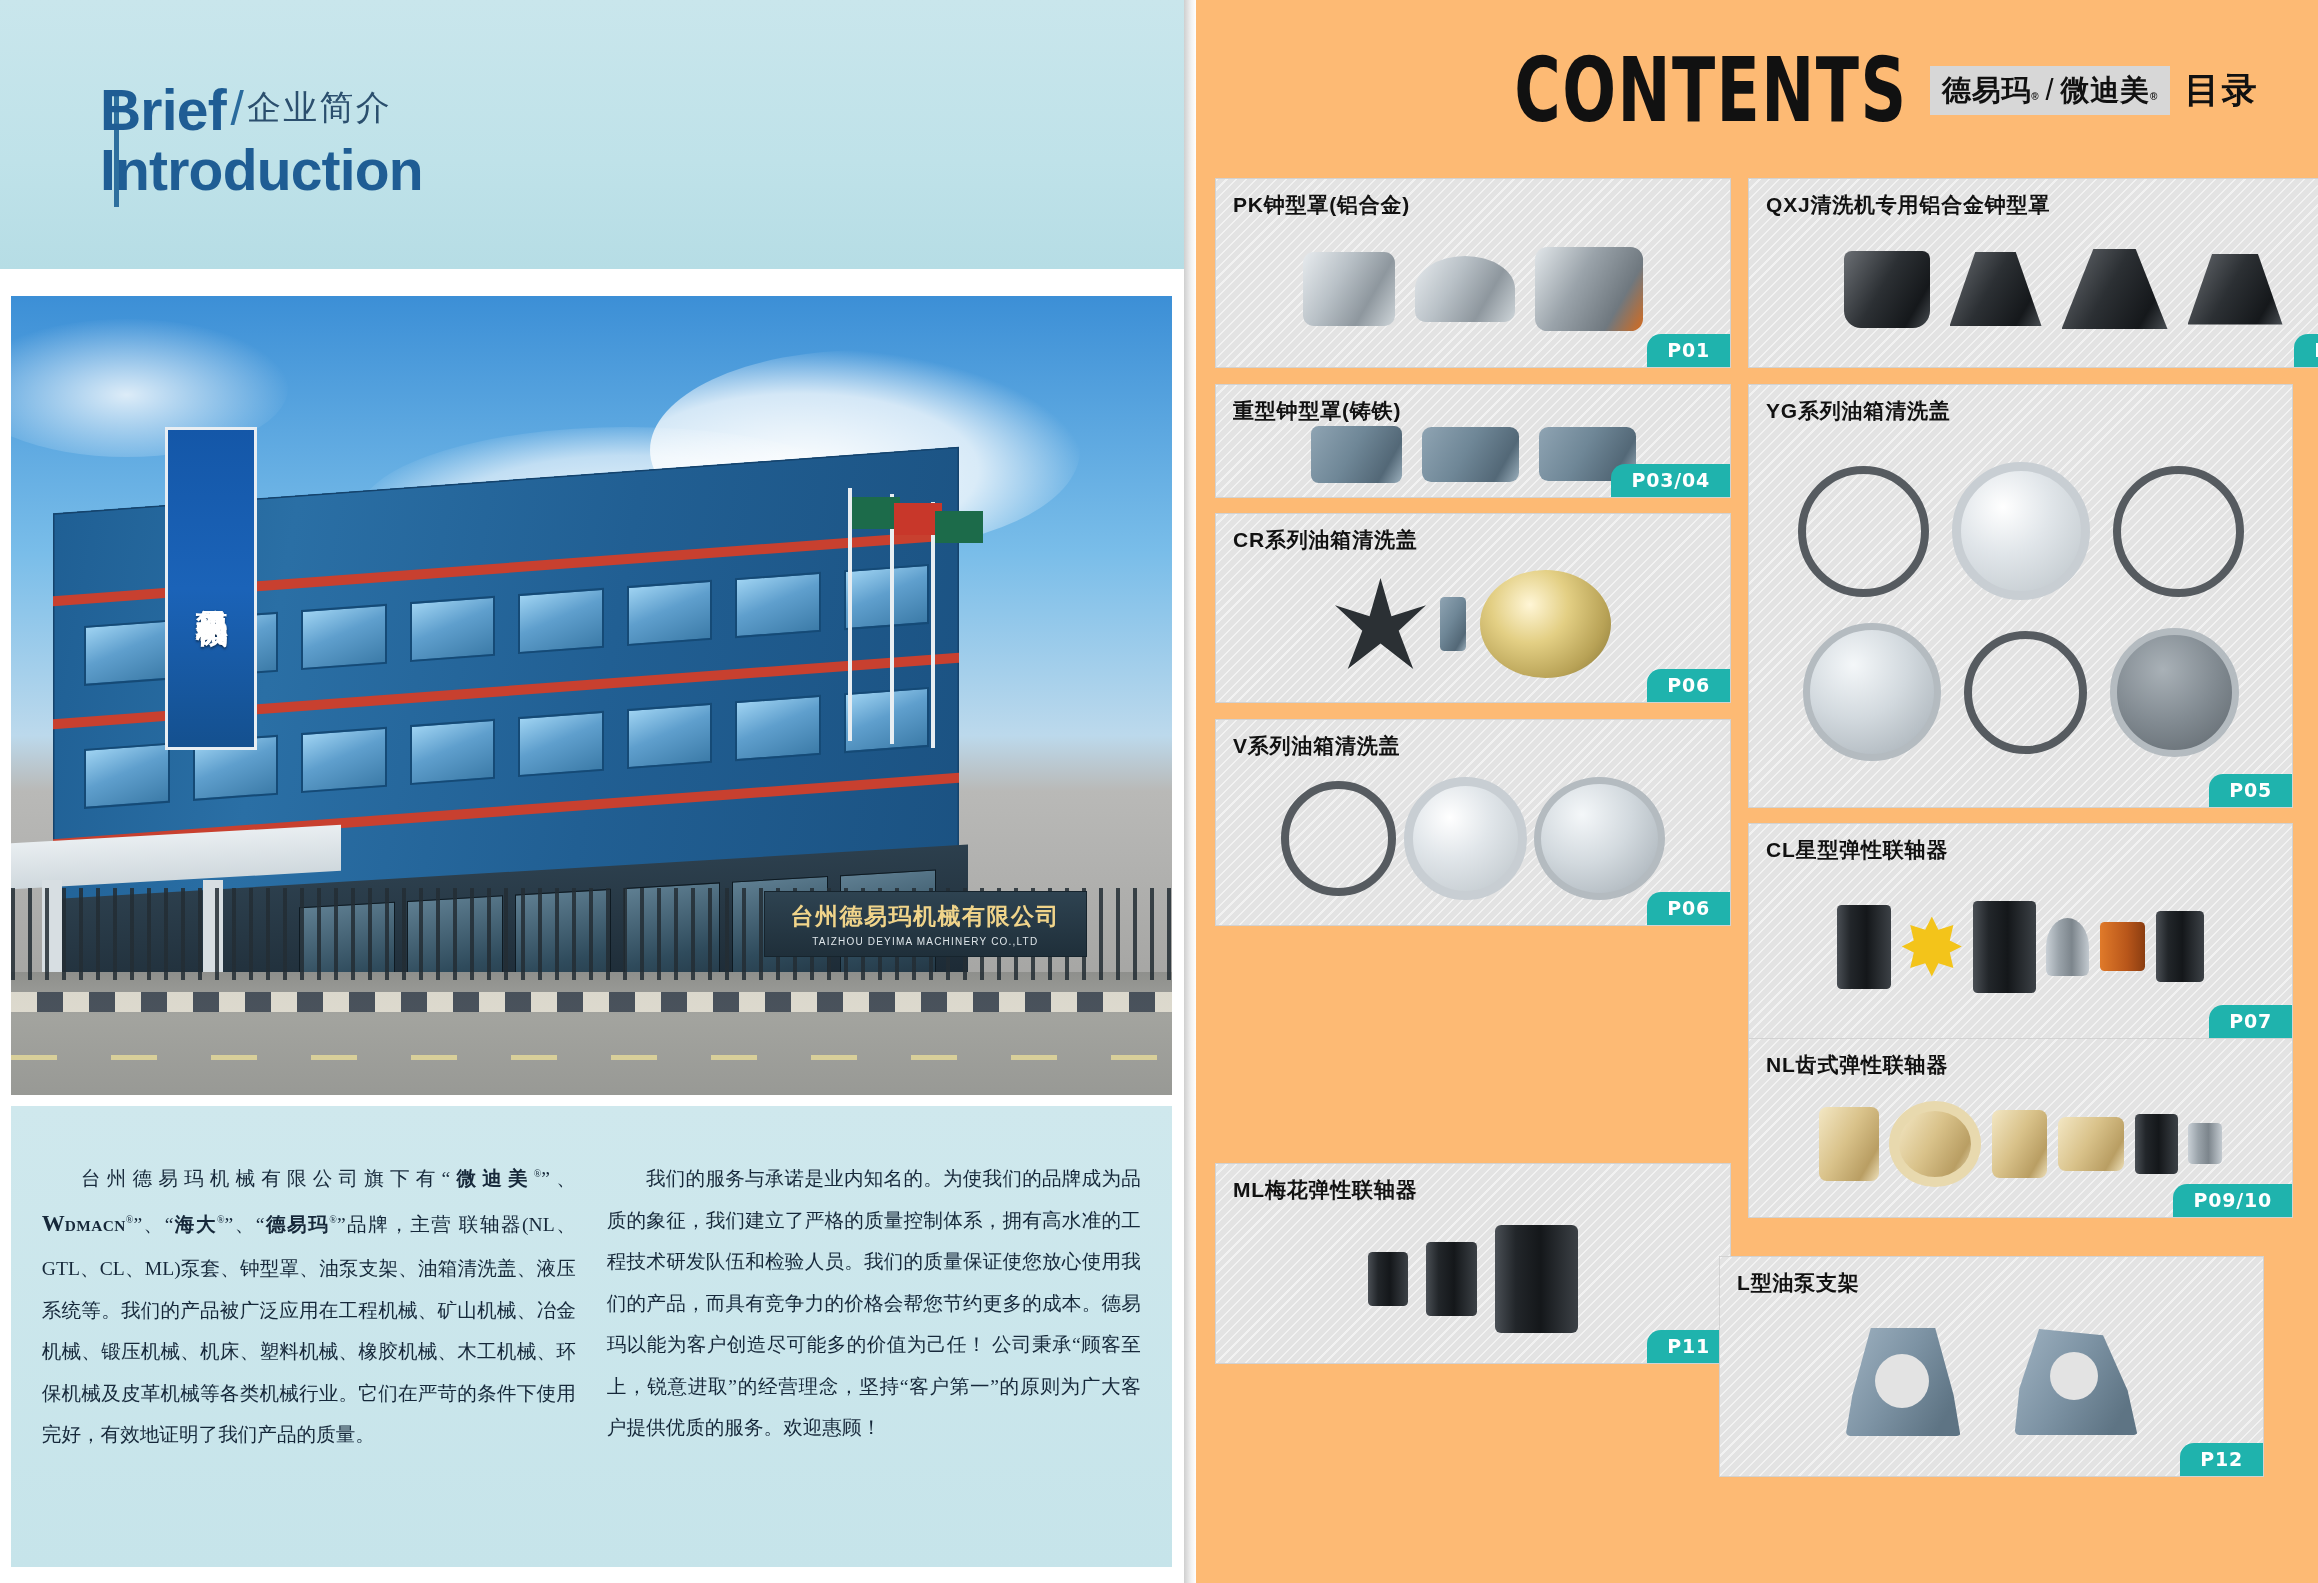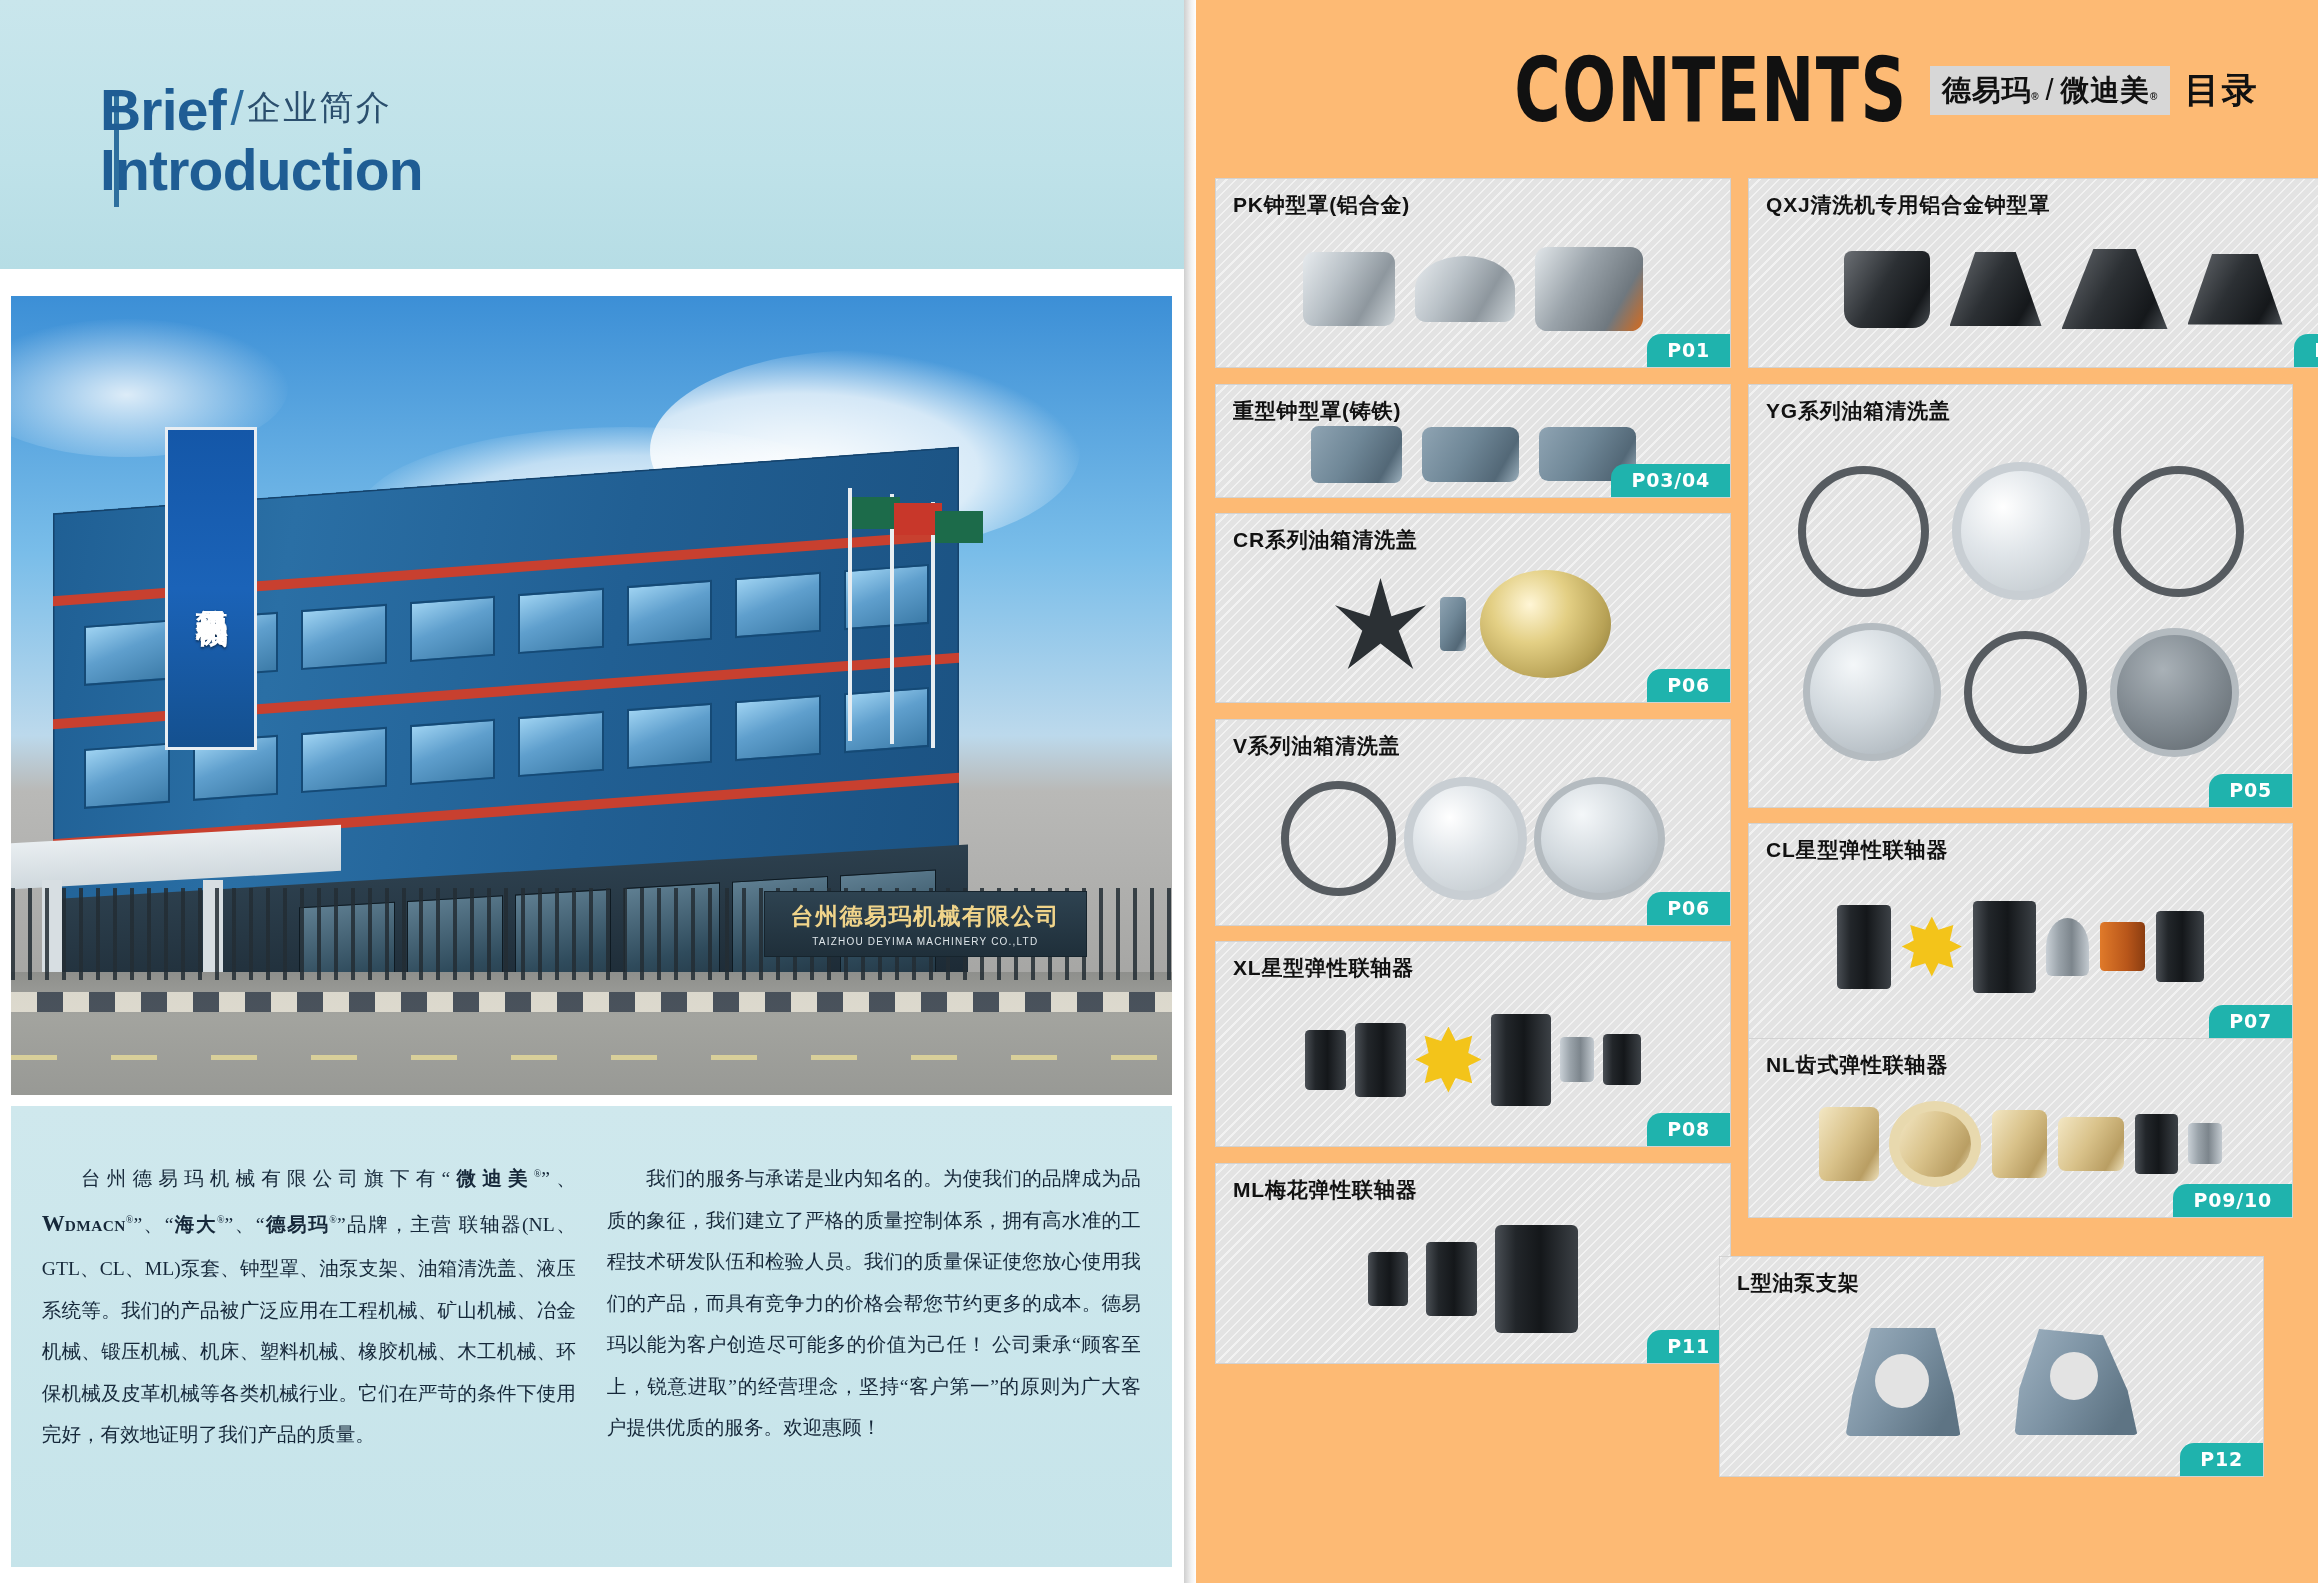--- a/index.html
+++ b/index.html
@@ -442,32 +442,20 @@
           <div class="cyl" style="width:54px;height:84px;"></div>
           <div class="star" style="width:60px;height:60px;"></div>
           <div class="cyl" style="width:63px;height:92px;"></div>
           <div class="cyl lt" style="width:43px;height:58px;border-radius:50% 50% 6.1px 6.1px;"></div>
           <div class="cyl" style="width:45px;height:49px;background:linear-gradient(90deg,#e07a2a 0%,#b8561a 60%,#8a3d11 100%);"></div>
           <div class="cyl" style="width:48px;height:71px;"></div>
         </div>
         <div class="pagetag">P07</div>
       </div>
 
-      <div class="card" style="left:0; top:763px; width:516px; height:206px;">
-        <div class="card-title">XL星型弹性联轴器</div>
-        <div class="parts" style="top:45px; gap:9.2px;">
-          <div class="cyl" style="width:41px;height:60px;"></div>
-          <div class="cyl" style="width:51px;height:74px;"></div>
-          <div class="star" style="width:66px;height:66px;"></div>
-          <div class="cyl" style="width:60px;height:92px;"></div>
-          <div class="cyl lt" style="width:34px;height:45px;"></div>
-          <div class="cyl" style="width:38px;height:51px;"></div>
-        </div>
-        <div class="pagetag">P08</div>
-      </div>
 
       <div class="card" style="left:533px; top:860px; width:545px; height:180px;">
         <div class="card-title">NL齿式弹性联轴器</div>
         <div class="parts" style="top:45px; gap:10.8px;">
           <div class="brass" style="width:60px;height:74px;border-radius:7.7px;"></div>
           <div class="brass" style="width:92px;height:86px;border-radius:50%;border:10.8px solid #e8d9ae;"></div>
           <div class="brass" style="width:55px;height:68px;border-radius:7.7px;"></div>
           <div class="brass" style="width:66px;height:54px;border-radius:7.7px;"></div>
           <div class="cyl" style="width:43px;height:60px;"></div>
           <div class="cyl lt" style="width:34px;height:41px;"></div>

